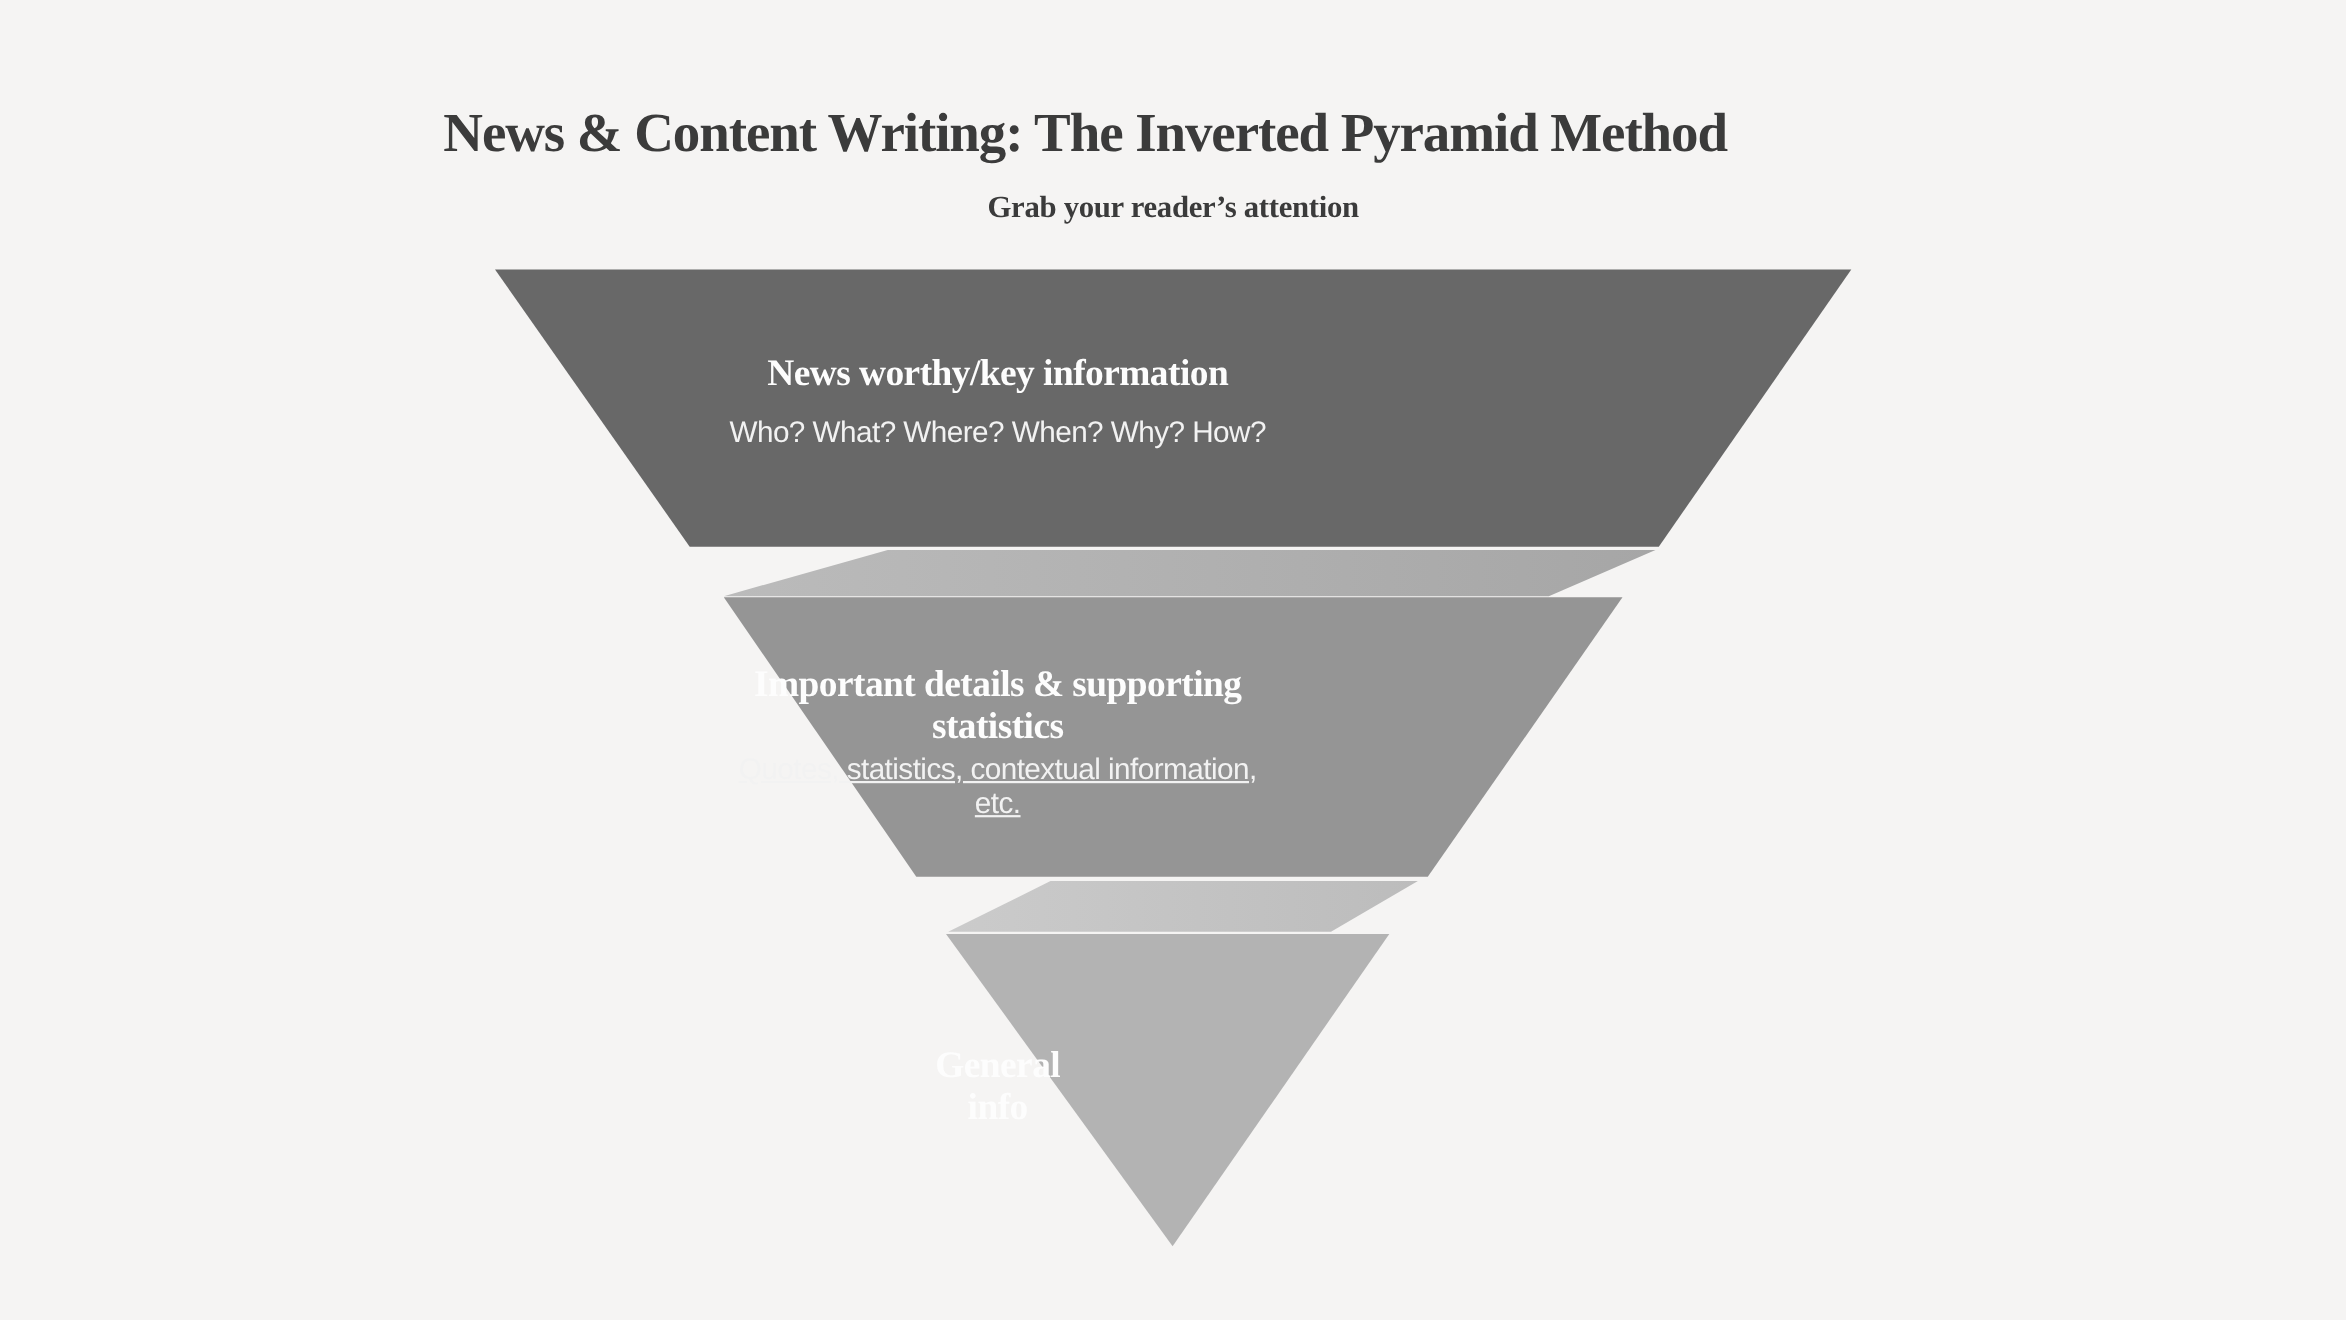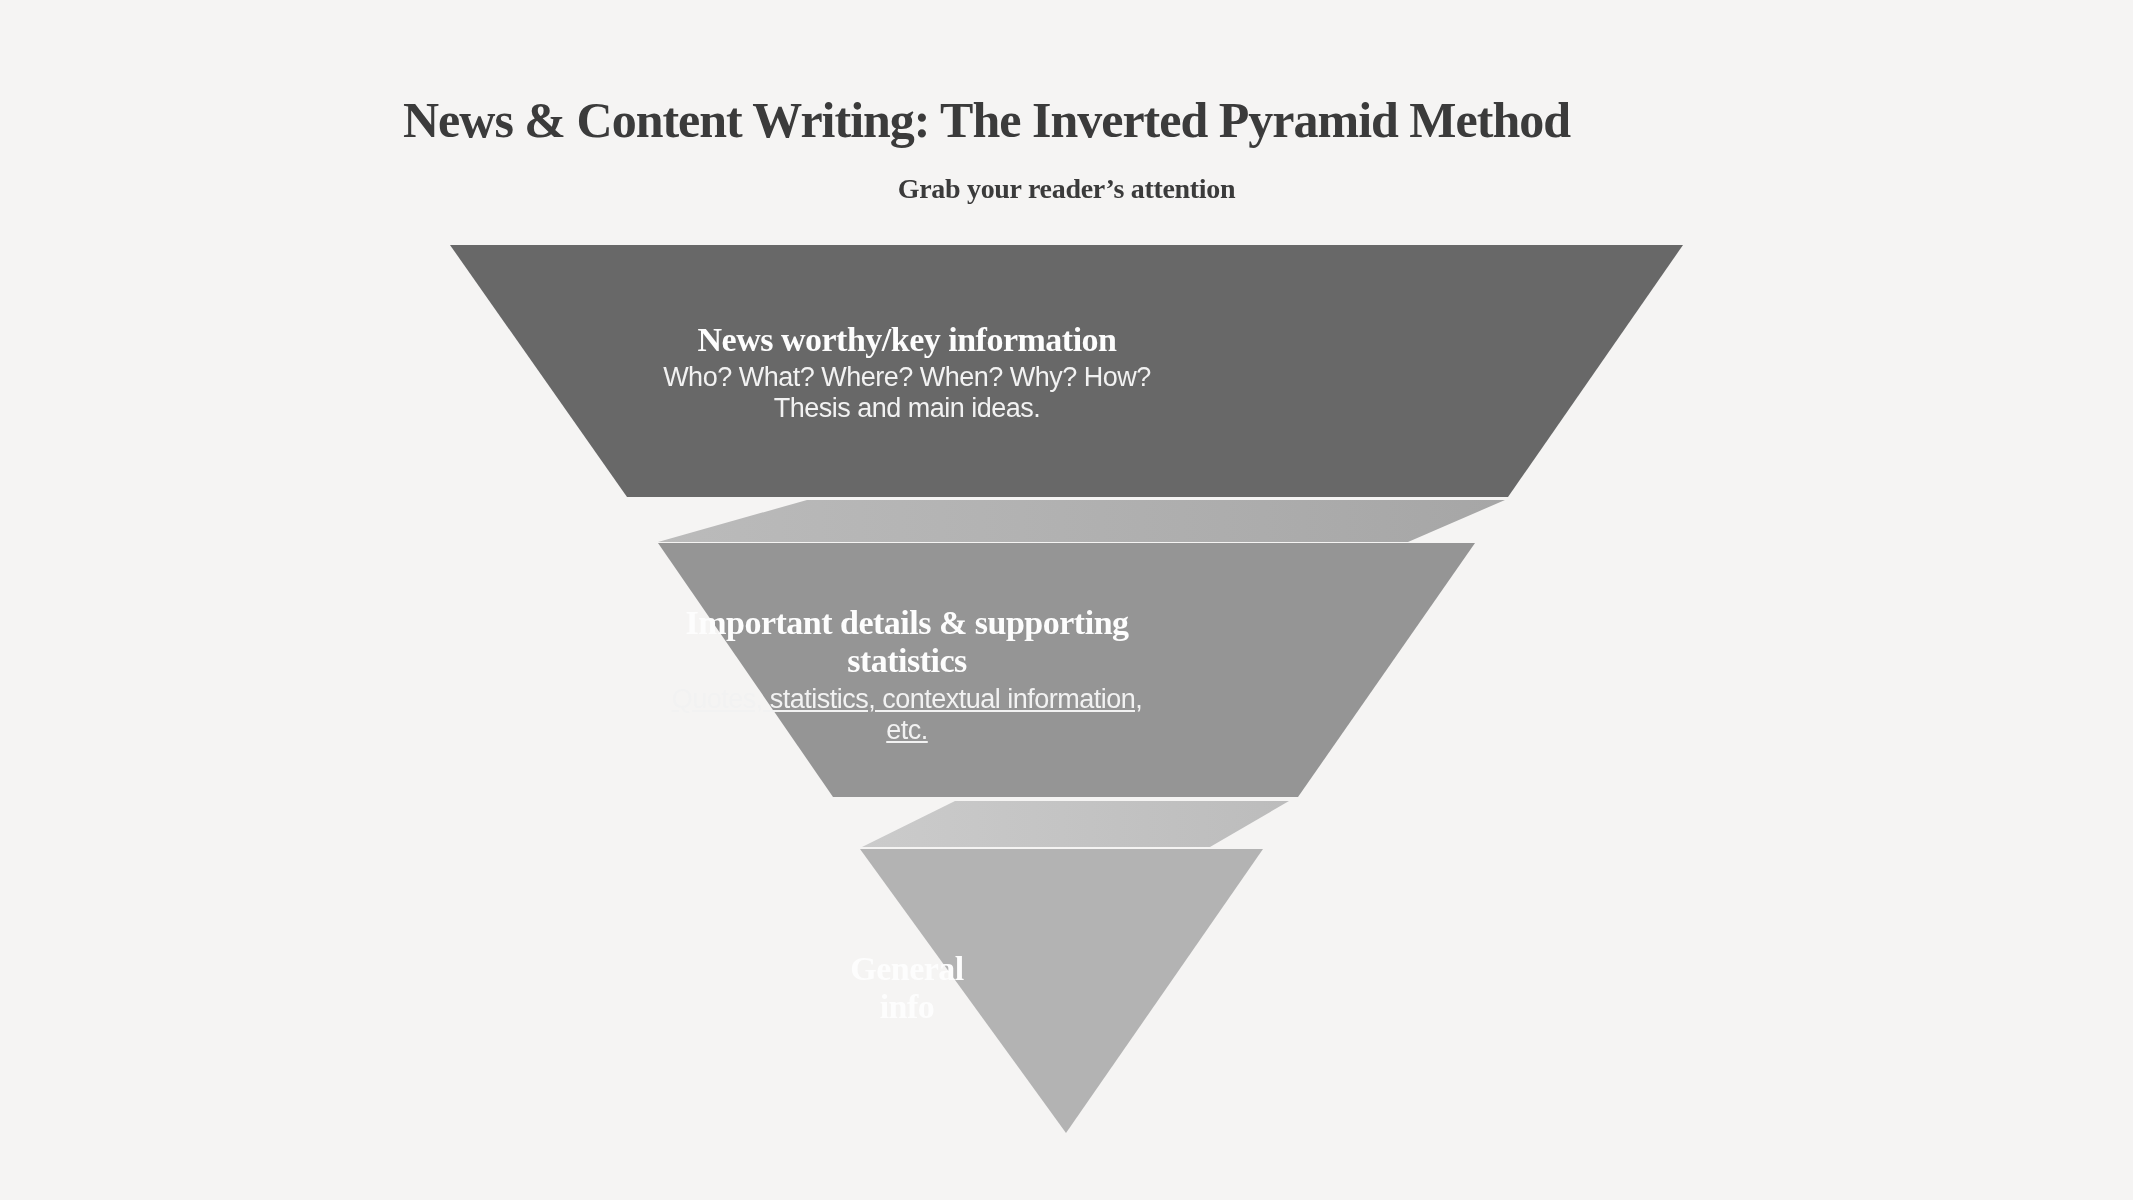--- a/index.html
+++ b/index.html
@@ -59,21 +59,21 @@
   }
   .sec-heading.two-line {
     line-height: 38px;
   }
   .sec-body {
     font: 400 27px/31px "Liberation Sans", sans-serif;
     letter-spacing: -0.5px;
     color: #f2f2f2;
   }
   .sec1 { top: 318px; }
-  .sec1 .sec-body { margin-top: 0; }
+  .sec1 .sec-body { margin-top: 16px; }
   .sec2 { top: 604px; }
   .sec2 .sec-body { margin-top: 4px; text-decoration: underline; }
   .sec3 { top: 950px; }
 </style>
 </head>
 <body>
 
 <div class="page" style="background-color: rgb(245, 244, 243);">
 
   <h1 class="title">News &amp; Content Writing: The Inverted Pyramid Method</h1>
@@ -100,21 +100,20 @@
 
     <polygon points="955,801 1289,801 1210,847 862,847" fill="url(#conn2-grad)"></polygon>
 
     <polygon points="860,849 1263,849 1066,1133" fill="#b3b3b3"></polygon>
   </svg>
 
   <div class="sec sec1">
     <div class="sec-heading">News worthy/key information</div>
     <div class="sec-body">
       <div>Who? What? Where? When? Why? How?</div>
-      <div>Thesis and main ideas.</div>
     </div>
   </div>
 
   <div class="sec sec2">
     <div class="sec-heading two-line">
       <div>Important details &amp; supporting</div>
       <div>statistics</div>
     </div>
     <div class="sec-body">
       <div>Quotes, statistics, contextual information,</div>

